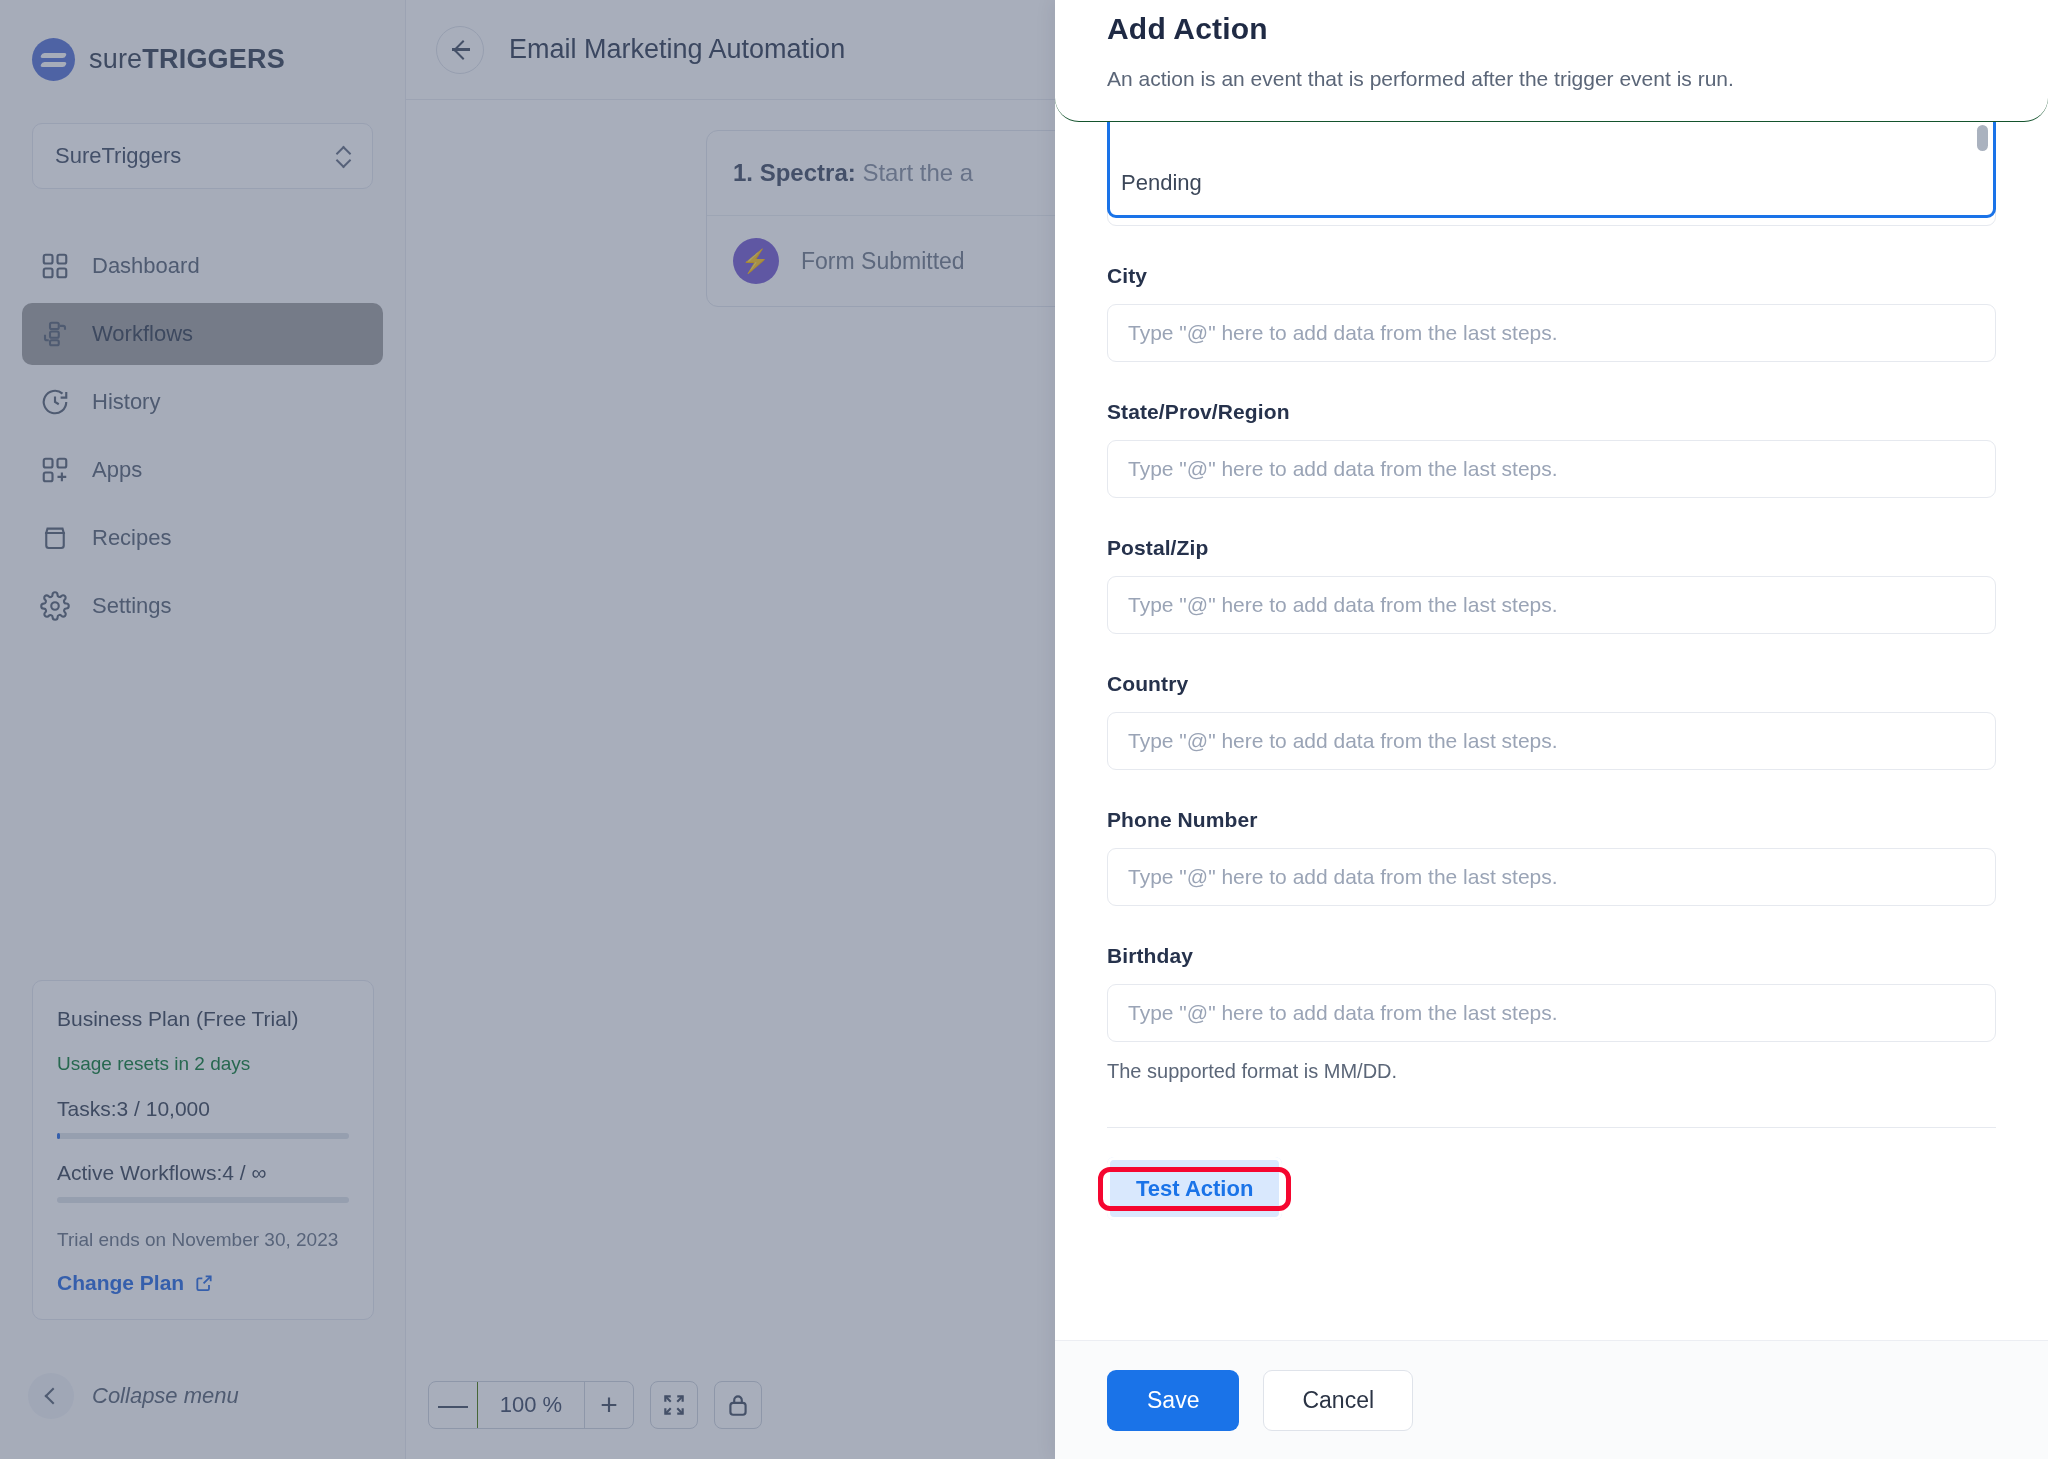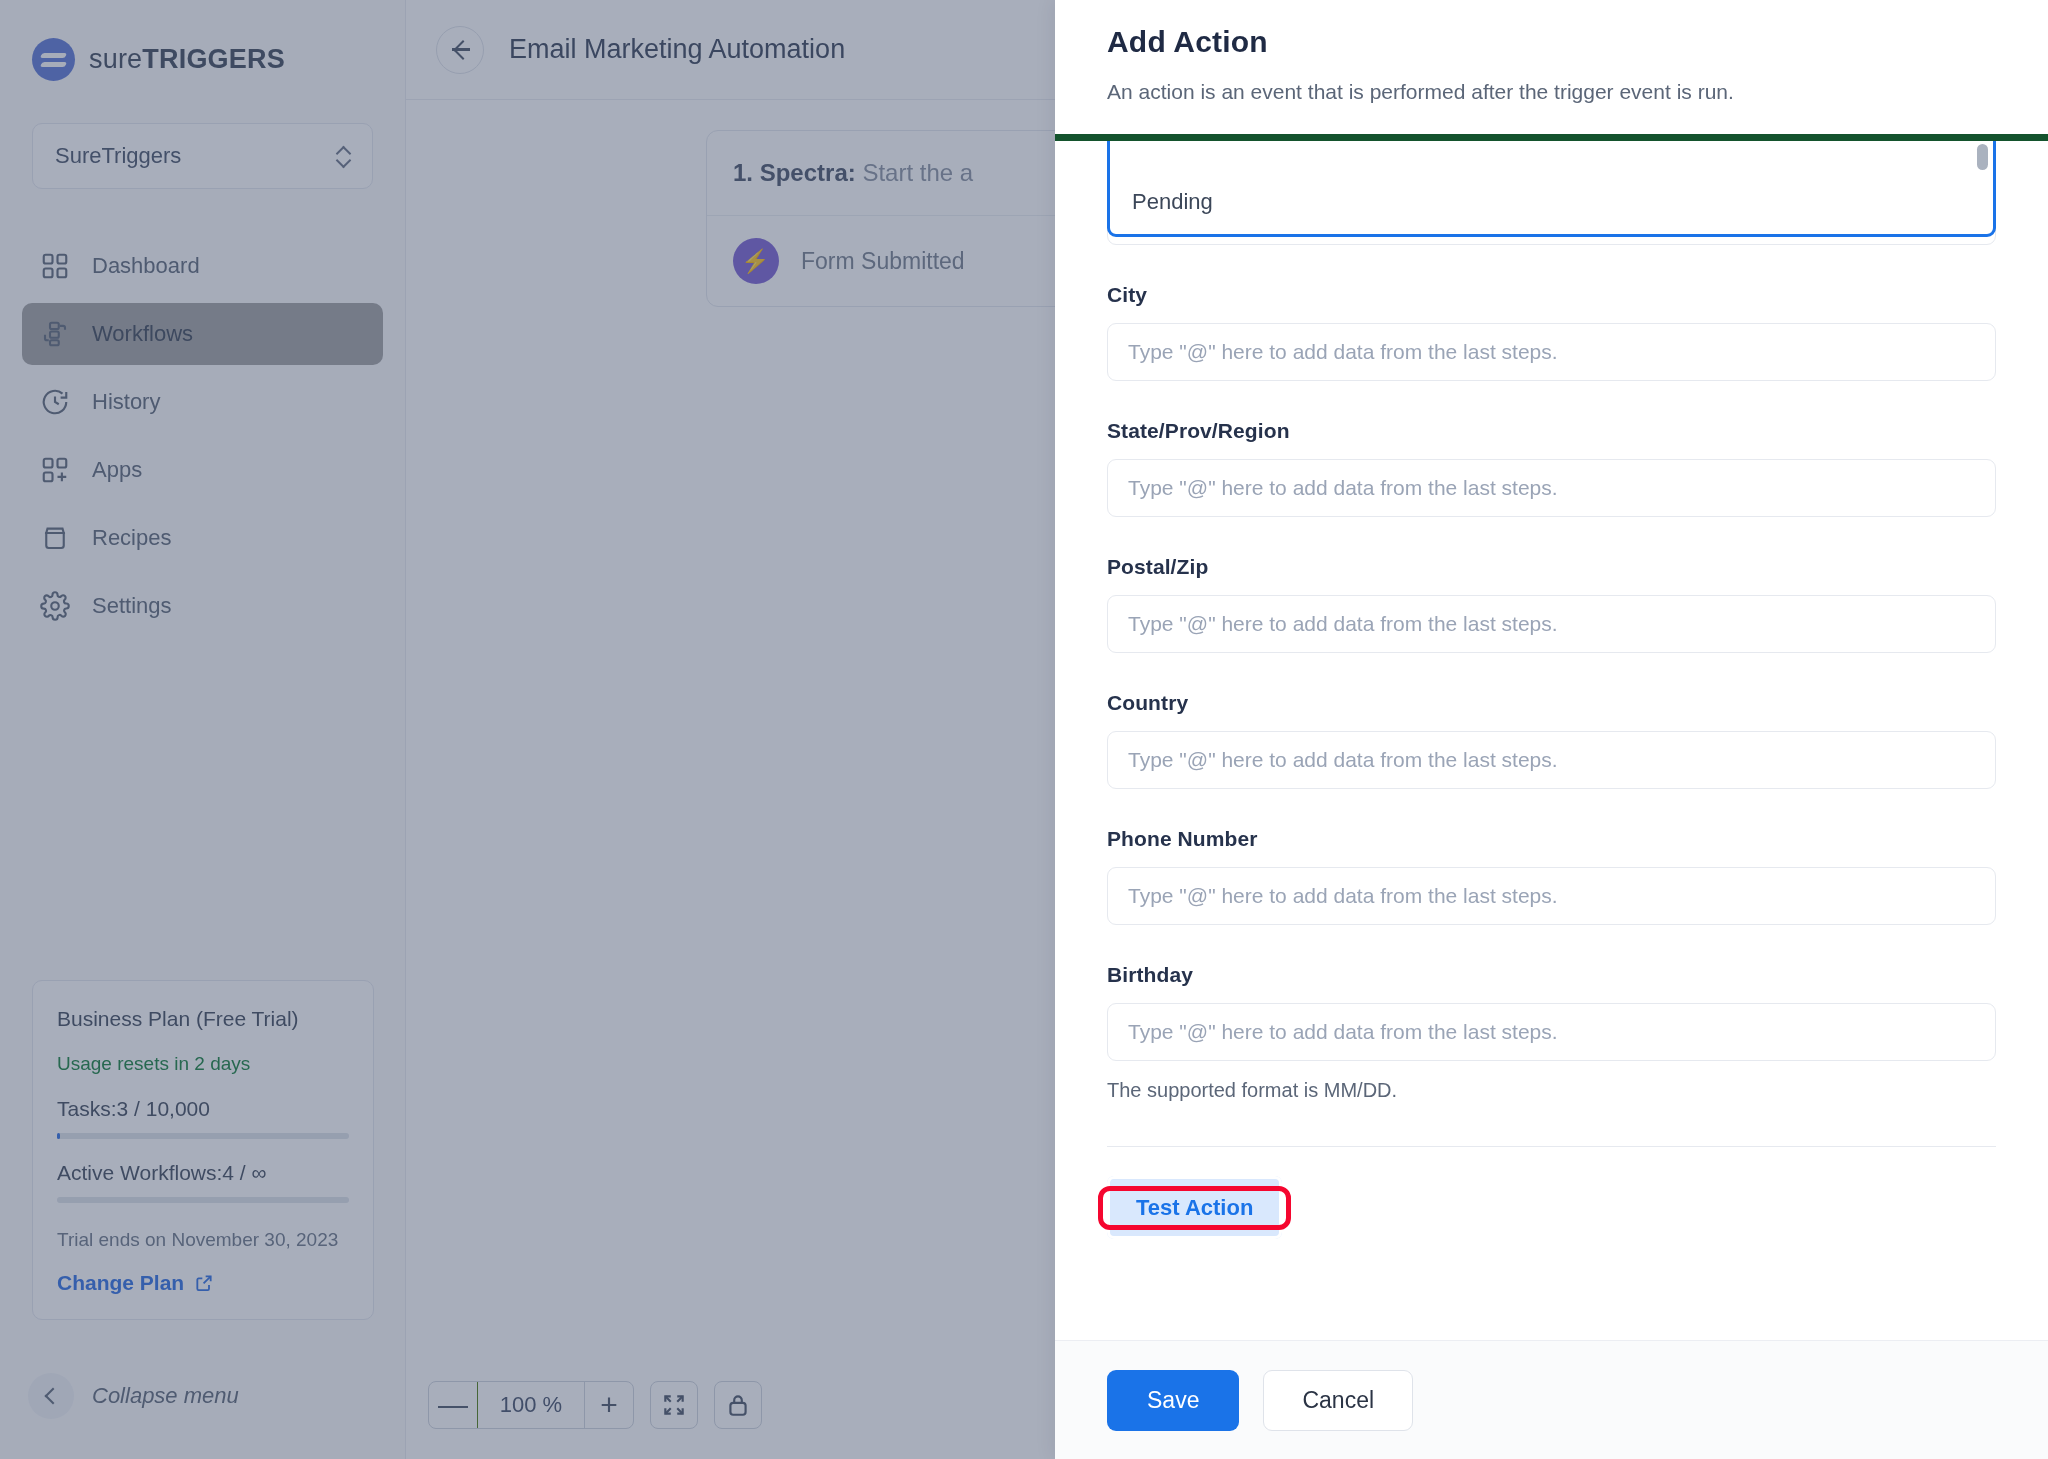--- a/index.html
+++ b/index.html
@@ -174,21 +174,21 @@
     background: rgba(62, 76, 104, 0.45);
     z-index: 50;
   }
 
   
   .panel {
     position: absolute; right: 0; top: 0; width: 993px; height: 1459px;
     background: #ffffff; z-index: 60; display: flex; flex-direction: column;
     box-shadow: -2px 0 18px rgba(20,30,50,.08);
   }
-  .panel-head { padding: 25px 52px 30px 52px; border-bottom: 7px solid #14532d; }
+  .panel-head { padding: 12px 52px 30px 52px; border-bottom: 1px solid #14532d; border-radius: 24px; }
   .panel-title { font-size: 30px; font-weight: 700; color: #1f2a44; letter-spacing: .2px; }
   .panel-sub { font-size: 21px; color: #5b6678; margin-top: 21px; }
 
   .panel-scroll {
     flex: 1; overflow: hidden; position: relative;
     padding: 0 52px;
   }
   .field { margin-top: 38px; }
   .field:first-child { margin-top: 26px; }
   .field-label { font-size: 21px; color: #26324c; font-weight: 700; letter-spacing: .1px; }
@@ -219,21 +219,21 @@
     border: 1px solid #e6e9ef; border-radius: 9px; display: flex; align-items: center;
     padding: 0 20px; font-size: 21px; color: #9aa4b6; background: #fff;
   }
   .dropdown {
     position: absolute; left: 0; top: -30px; right: 0; height: 100px;
     background: #ffffff; border: 3px solid #1a73e8; border-radius: 9px;
     border-top-left-radius: 0; border-top-right-radius: 0;
     overflow: hidden; z-index: 5;
   }
   .dropdown-item {
-    padding: 0 22px; height: 56px; display: flex; align-items: center;
+    padding: 0 11px; height: 56px; display: flex; align-items: center;
     font-size: 22px; color: #3c4759; margin-top: 34px;
   }
   .dd-scroll {
     position: absolute; right: 5px; top: 4px; width: 11px; height: 26px;
     background: #aab2bf; border-radius: 6px;
   }
 
   .panel-foot {
     height: 119px; border-top: 1px solid #eceef3; background: #fafbfc;
     display: flex; align-items: center; gap: 24px; padding: 0 52px;

